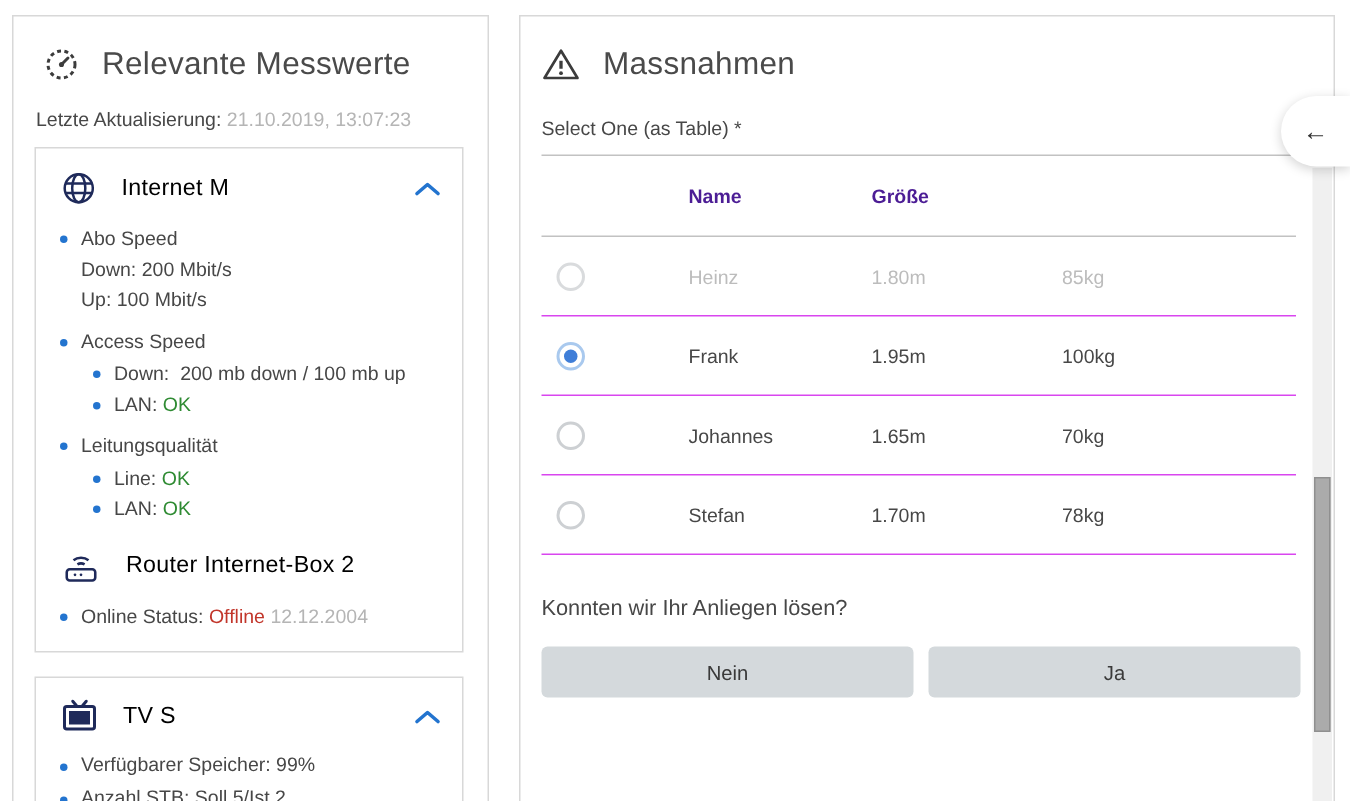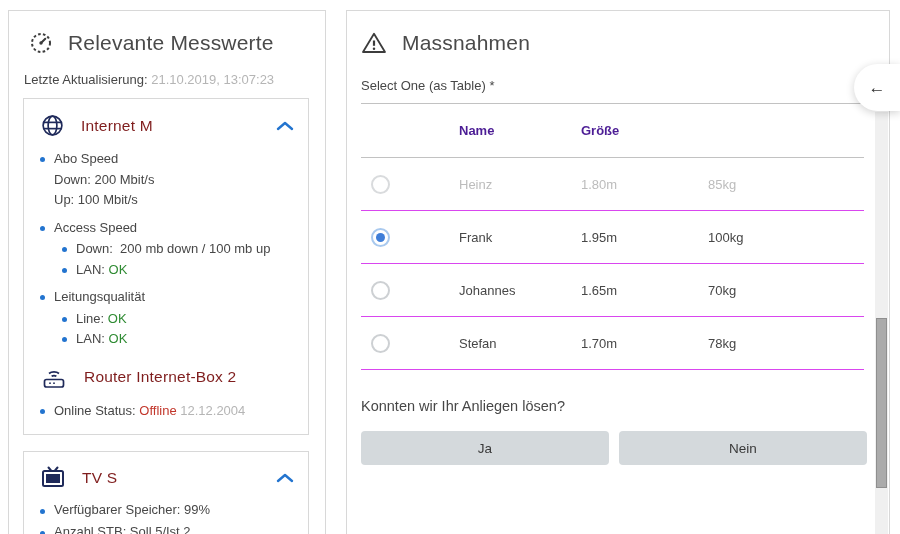--- a/index.html
+++ b/index.html
@@ -13,21 +13,21 @@
   .panel-header { display:flex; align-items:center; gap:15px; margin:20px 0 0 6px; }
   .panel-title { font-size:21px; color:#4a4a4a; letter-spacing:.2px; }
 
   .update-line { margin:17px 0 0 1px; font-size:13px; color:#474747; }
   .update-line .muted { color:#b5b5b5; }
 
   .inner-box { border:1px solid #d8d8d8; margin-top:11px; padding:12px 12px 13px 16px; }
   .inner-box.tv { margin-top:16px; padding-bottom:15px; }
 
   .section-header { display:flex; align-items:center; gap:16px; cursor:pointer; padding:2px 2px 2px 0; }
-  .section-title { font-size:15.5px; color:#7f1d1d; letter-spacing:.2px; }
+  .section-title { font-size:15.5px; color:#000000; letter-spacing:.2px; }
   .section-header .spacer { flex:1; }
   .section-header.sub { margin-top:12px; }
 
   ul.blist { list-style:none; font-size:13px; }
   ul.lvl1 > li { position:relative; padding-left:14px; margin-top:7px; line-height:20.5px; }
   ul.lvl1 > li::before { content:""; position:absolute; left:0; top:8px; width:5px; height:5px;
       border-radius:50%; background:#2374cf; }
   ul.lvl1 { margin-top:9px; }
   .plain { line-height:20.5px; }
   ul.lvl2 { list-style:none; margin:1px 0 4px 8px; }
@@ -253,22 +253,22 @@
     <div class="c-name">Stefan</div>
     <div class="c-size">1.70m</div>
     <div class="c-weight">78kg</div>
   </div>
 </div>
   </div>
 
   <div class="question">Konnten wir Ihr Anliegen lösen?</div>
 
   <div class="btn-row">
+    <button class="btn">Nein</button>
     <button class="btn">Ja</button>
-    <button class="btn">Nein</button>
   </div>
 </div>
 
 <div class="pill">
   <span class="arrow">←</span>
 </div>
 
 <div class="sbar-track">
   <div class="sbar-thumb"></div>
 </div>

